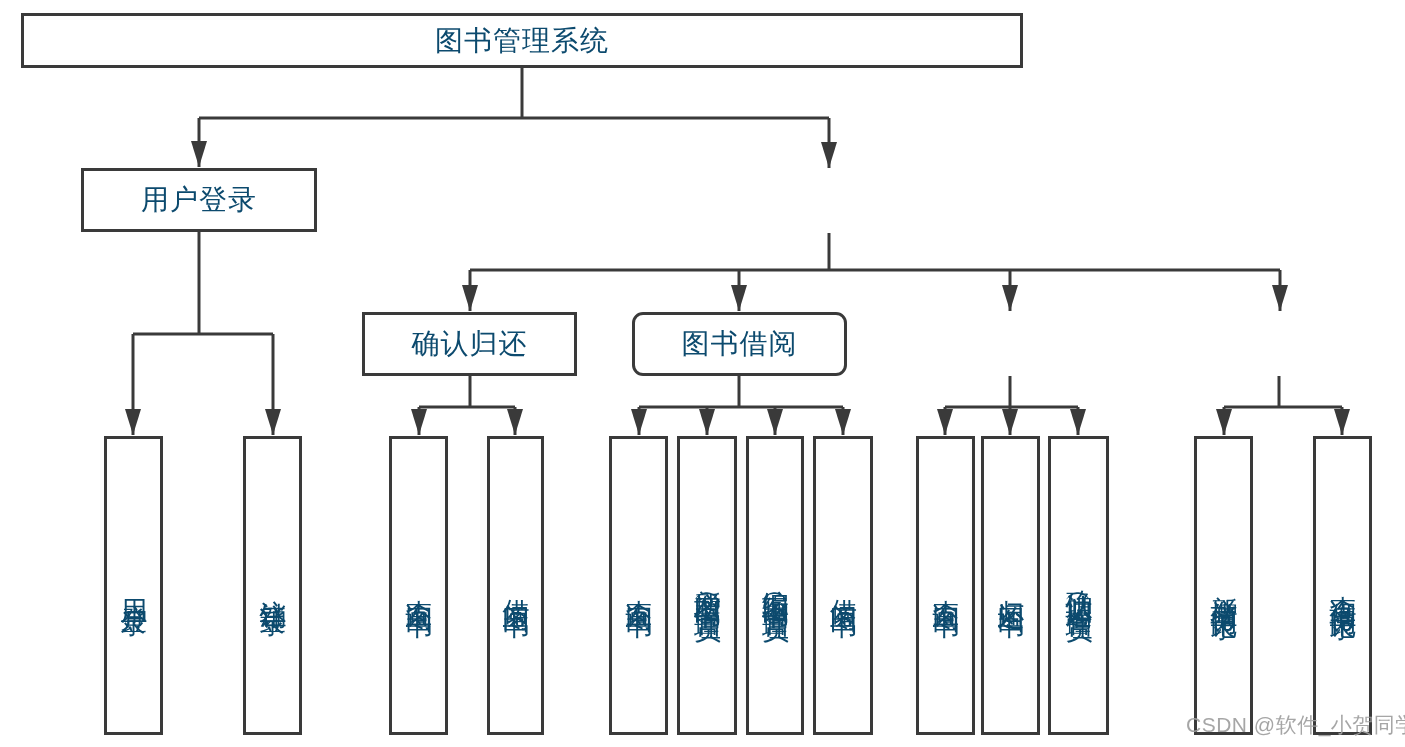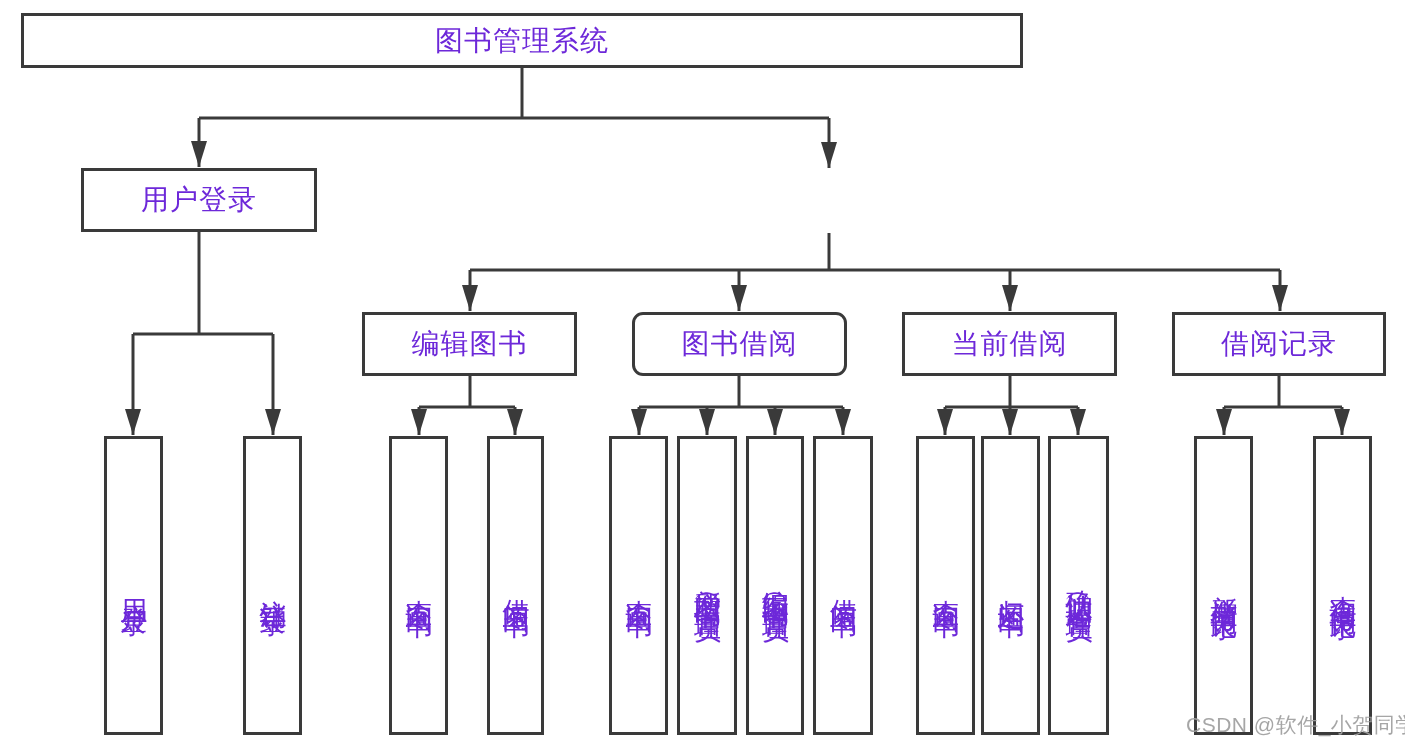--- a/index.html
+++ b/index.html
@@ -12,21 +12,21 @@
   }
   .connectors{position:absolute;left:0;top:0;z-index:1;}
   .node{
     position:absolute;
     box-sizing:border-box;
     border:3px solid #3a3a3a;
     background:#ffffff;
     display:flex;
     align-items:center;
     justify-content:center;
-    color:#6d28d9;
+    color:#0c4a6e;
     z-index:2;
     text-align:center;
   }
   .hnode{font-size:28px;letter-spacing:1px;white-space:nowrap;}
   .vnode{font-size:27px;}
   .vnode .vtext{
     writing-mode:vertical-rl;
     text-orientation:mixed;
     letter-spacing:4px;
     line-height:1;
@@ -94,24 +94,22 @@
       <path d="M1224 407 H1342"></path>
       <path d="M1224 407 V435" marker-end="url(#ah)"></path>
       <path d="M1342 407 V435" marker-end="url(#ah)"></path>
     </g>
   </svg>
 
   <div class="node hnode" style="left:21px;top:13px;width:1002px;height:55px;">图书管理系统</div>
 
   <div class="node hnode" style="left:81px;top:168px;width:236px;height:64px;">用户登录</div>
 
-  <div class="node hnode" style="left:362px;top:312px;width:215px;height:64px;">编辑图书</div>
+  <div class="node hnode" style="left:362px;top:312px;width:215px;height:64px;">确认归还</div>
   <div class="node hnode" style="left:632px;top:312px;width:215px;height:64px;border-radius:11px;">图书借阅</div>
-  <div class="node hnode" style="left:902px;top:312px;width:215px;height:64px;">当前借阅</div>
-  <div class="node hnode" style="left:1172px;top:312px;width:214px;height:64px;">借阅记录</div>
 
   <div class="node vnode" style="left:104px;top:436px;width:59px;height:299px;">
     <span class="vtext">用户登录</span>
   </div>
   <div class="node vnode" style="left:243px;top:436px;width:59px;height:299px;">
     <span class="vtext">注销登录</span>
   </div>
 
   <div class="node vnode" style="left:389px;top:436px;width:59px;height:299px;">
     <span class="vtext">查询图书</span>

